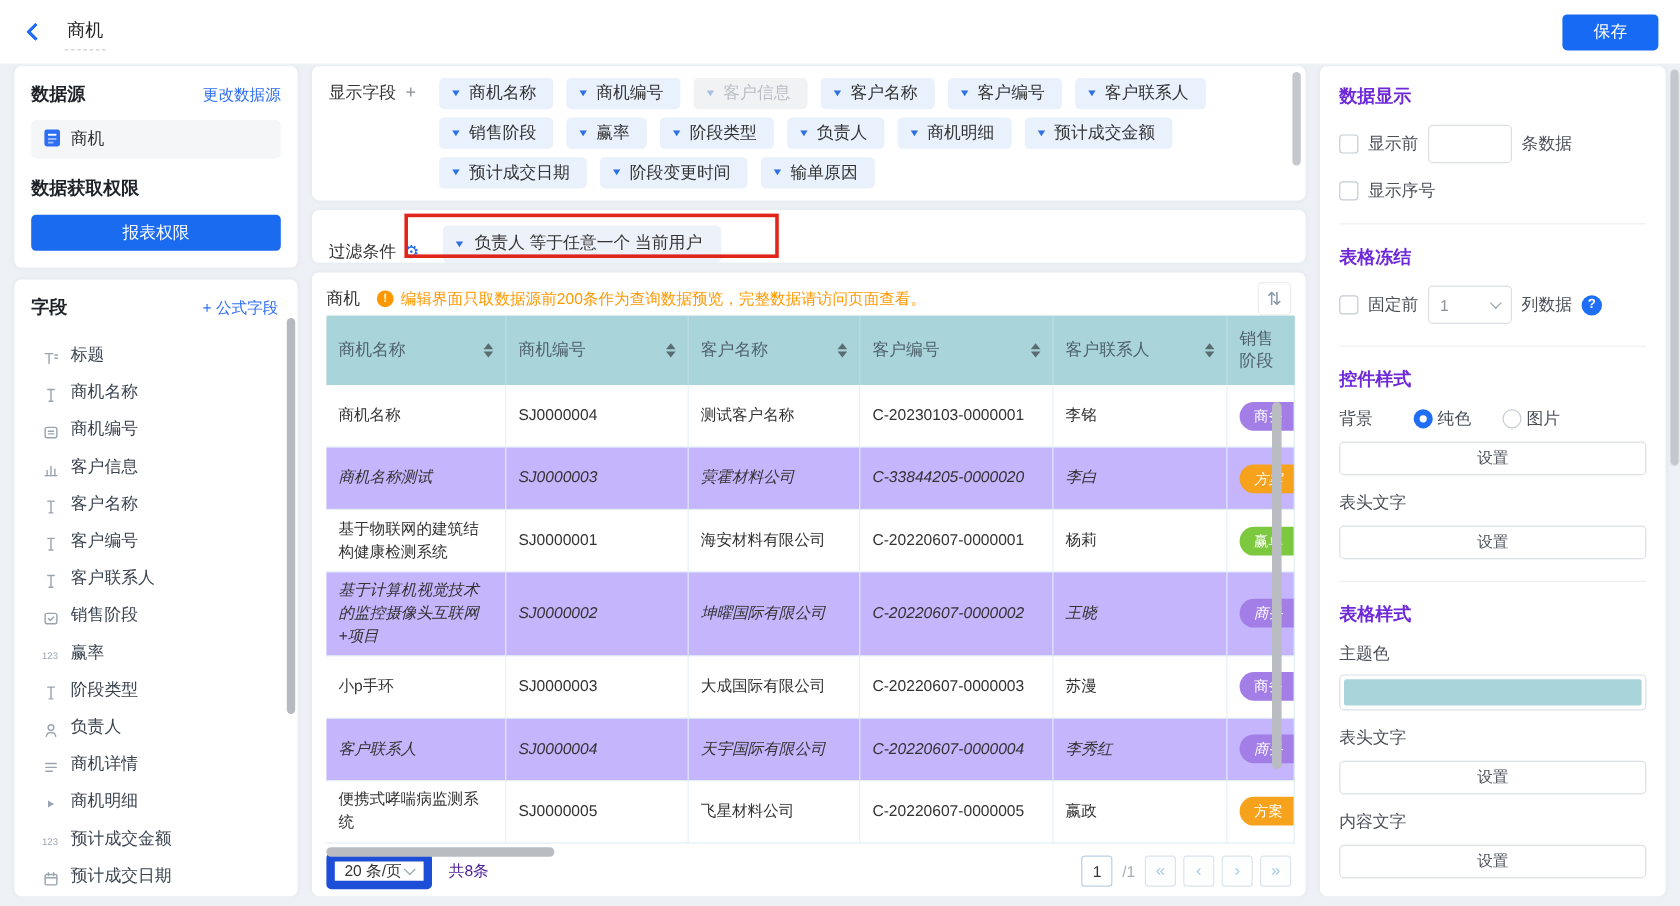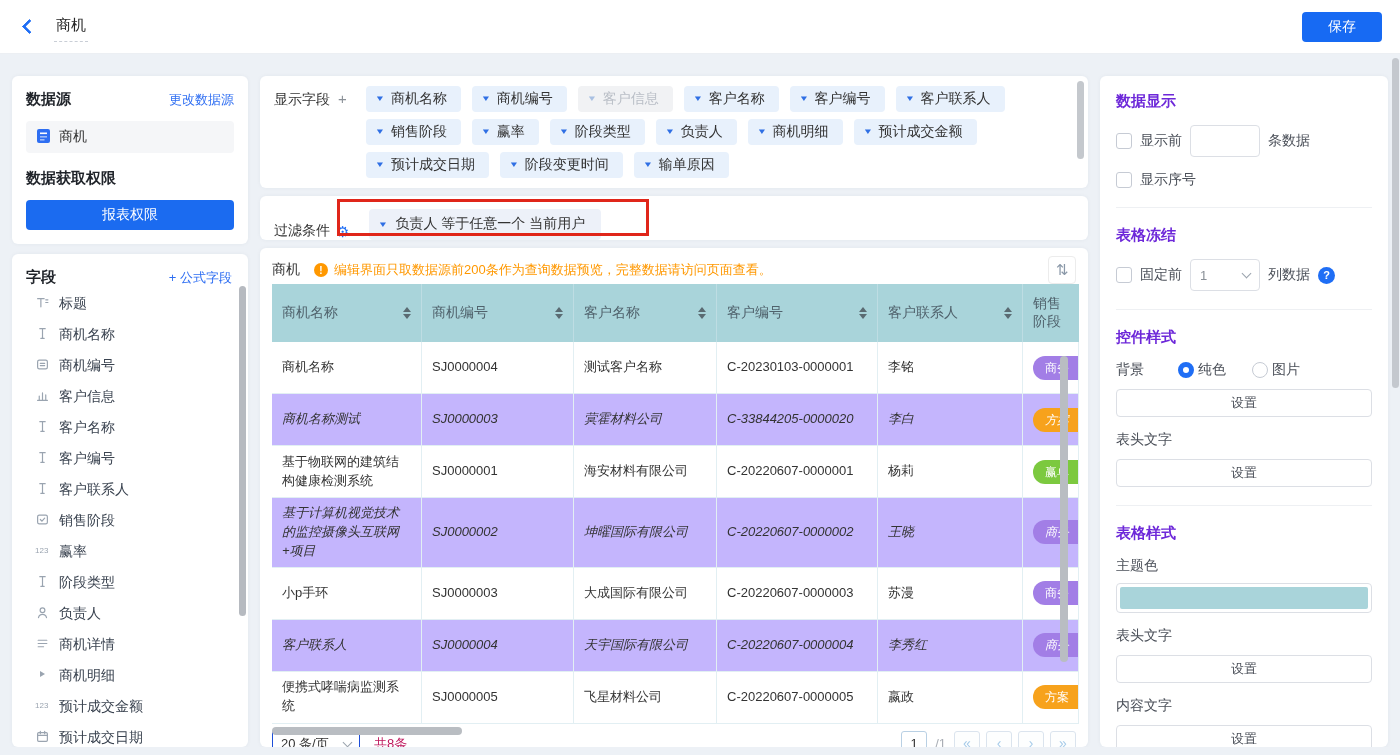--- a/index.html
+++ b/index.html
@@ -8,36 +8,36 @@
 
   
   .topbar{height:54px;background:#fff;display:flex;align-items:center;padding:0 18px;border-bottom:1px solid #eceff3;}
   .back-btn{width:22px;height:22px;display:flex;align-items:center;justify-content:center;cursor:pointer;margin-right:14px;}
   .back-chev{width:11px;height:11px;border-left:3px solid #1f6ef5;border-bottom:3px solid #1f6ef5;transform:rotate(45deg);border-radius:1px;}
   .page-title{font-size:15px;color:#262626;padding:4px 2px 6px;border-bottom:1px dashed #c9ced6;}
   .spacer{flex:1;}
   .save-btn{background:#176af3;color:#fff;font-size:14px;border:none;border-radius:4px;height:30px;width:80px;cursor:pointer;}
 
   
-  .layout{display:flex;gap:12px;padding:22px 12px 0;height:693px;overflow:hidden;}
+  .layout{display:flex;gap:12px;padding:1px 12px 0;height:693px;overflow:hidden;}
   .card{background:#fff;border-radius:6px;box-shadow:0 0 4px rgba(31,50,80,.05);}
 
   
   .left-col{width:236px;display:flex;flex-direction:column;}
   .card-source{padding:14px;}
   .panel-head{display:flex;align-items:center;justify-content:space-between;}
   .panel-title{font-size:15px;font-weight:bold;color:#1f2329;}
   .link{font-size:13px;color:#2e6ef2;cursor:pointer;}
   .source-item{margin-top:12px;background:#f5f6f8;border-radius:4px;height:32px;display:flex;align-items:center;gap:8px;padding:0 10px;font-size:14px;}
   .perm-head{margin-top:16px;}
   .perm-btn{margin-top:12px;width:100%;height:30px;background:#1b6bf0;color:#fff;font-size:14px;border:none;border-radius:4px;cursor:pointer;}
   .card-fields{margin-top:10px;flex:1;padding:14px 8px 10px 14px;position:relative;overflow:hidden;}
   .fields-head{padding-right:8px;}
   .field-list{margin-top:8px;}
-  .field-item{display:flex;align-items:flex-start;gap:9px;height:31px;padding-left:8px;font-size:14px;color:#3a4350;cursor:pointer;border-radius:4px;}
+  .field-item{display:flex;align-items:flex-end;gap:9px;height:31px;padding-left:8px;font-size:14px;color:#3a4350;cursor:pointer;border-radius:4px;}
   .field-item .f-icon{width:16px;height:14px;display:flex;align-items:center;justify-content:center;color:#9aa4b0;flex:0 0 16px;}
   .fields-scroll{position:absolute;right:2px;top:32px;width:7px;height:330px;background:#b6bac0;border-radius:4px;}
 
   
   .main-col{flex:1;display:flex;flex-direction:column;gap:8px;min-width:0;}
   .card-chips{padding:10px 14px;display:flex;position:relative;min-height:92px;}
   .chips-label{width:92px;flex:0 0 92px;font-size:14px;color:#333;padding-top:4px;}
   .chips-label .plus{color:#8a9097;font-size:15px;margin-left:4px;cursor:pointer;}
   .chips-wrap{display:flex;flex-wrap:wrap;gap:7px 11px;align-content:flex-start;padding-right:20px;}
   .chip{background:#e8f1fc;border-radius:4px;padding:4px 14px 5px 10px;font-size:14px;color:#333;display:flex;align-items:center;gap:7px;cursor:pointer;white-space:nowrap;height:26px;}
@@ -71,23 +71,23 @@
   .t-row.alt .t-cell{background:#c4b5fd;font-style:italic;}
   .t-cell{min-height:52px;display:flex;align-items:center;padding:6px 10px;font-size:13px;color:#333;border-right:1px solid #e2eff3;border-bottom:1px solid #e2eff3;overflow:hidden;background:#fff;line-height:1.45;}
   .badge{color:#fff;font-size:12px;border-radius:12px;height:24px;line-height:24px;padding:0 12px;width:64px;flex:0 0 64px;white-space:nowrap;}
   .w0{width:150px;flex:0 0 150px;} .w1{width:152px;flex:0 0 152px;} .w2{width:143px;flex:0 0 143px;}
   .w3{width:161px;flex:0 0 161px;} .w4{width:145px;flex:0 0 145px;} .w5{width:56px;flex:0 0 56px;}
   .v-scroll{position:absolute;right:20px;top:108px;width:8px;height:306px;background:#b9bdc2;border-radius:4px;}
   .h-scroll{height:8px;margin:3px 0 2px;position:relative;width:807px;}
   .h-thumb{position:absolute;left:0;top:0;width:190px;height:8px;background:#b9bdc2;border-radius:4px;}
 
   .pagination{height:44px;display:flex;align-items:center;}
-  .psize{width:88px;height:30px;border:1px solid #1d4ed8;border-radius:4px;display:flex;align-items:center;justify-content:space-between;padding:0 8px;font-size:13px;color:#333;cursor:pointer;background:#fff;}
+  .psize{width:88px;height:30px;border:7px solid #1d4ed8;border-radius:4px;display:flex;align-items:center;justify-content:space-between;padding:0 8px;font-size:13px;color:#333;cursor:pointer;background:#fff;}
   .chev-dn{width:7px;height:7px;border-left:1.5px solid #9aa3ad;border-bottom:1.5px solid #9aa3ad;transform:rotate(-45deg);margin-top:-3px;}
-  .ptotal{font-size:13px;color:#be185d;margin-left:14px;}
+  .ptotal{font-size:13px;color:#4c1d95;margin-left:14px;}
   .pg-right{margin-left:auto;display:flex;align-items:center;gap:6px;}
   .page-input{width:26px;height:26px;border:1px solid #b9d0e4;border-radius:3px;text-align:center;font-size:13px;color:#333;background:#fff;}
   .page-of{font-size:13px;color:#a9aeb5;margin:0 2px;}
   .nav-btn{width:26px;height:26px;border:1px solid #dbe4ee;border-radius:3px;background:#fdfefe;color:#a6cbe9;font-size:14px;display:flex;align-items:center;justify-content:center;cursor:pointer;padding-bottom:2px;}
 
   
   .right-col{width:288px;}
   .card-settings{height:100%;padding:16px;overflow:hidden;position:relative;}
   .sec-title{font-size:15px;font-weight:bold;color:#6d28d9;}
   .set-row{display:flex;align-items:center;gap:8px;margin-top:14px;font-size:14px;color:#4a4f58;}

